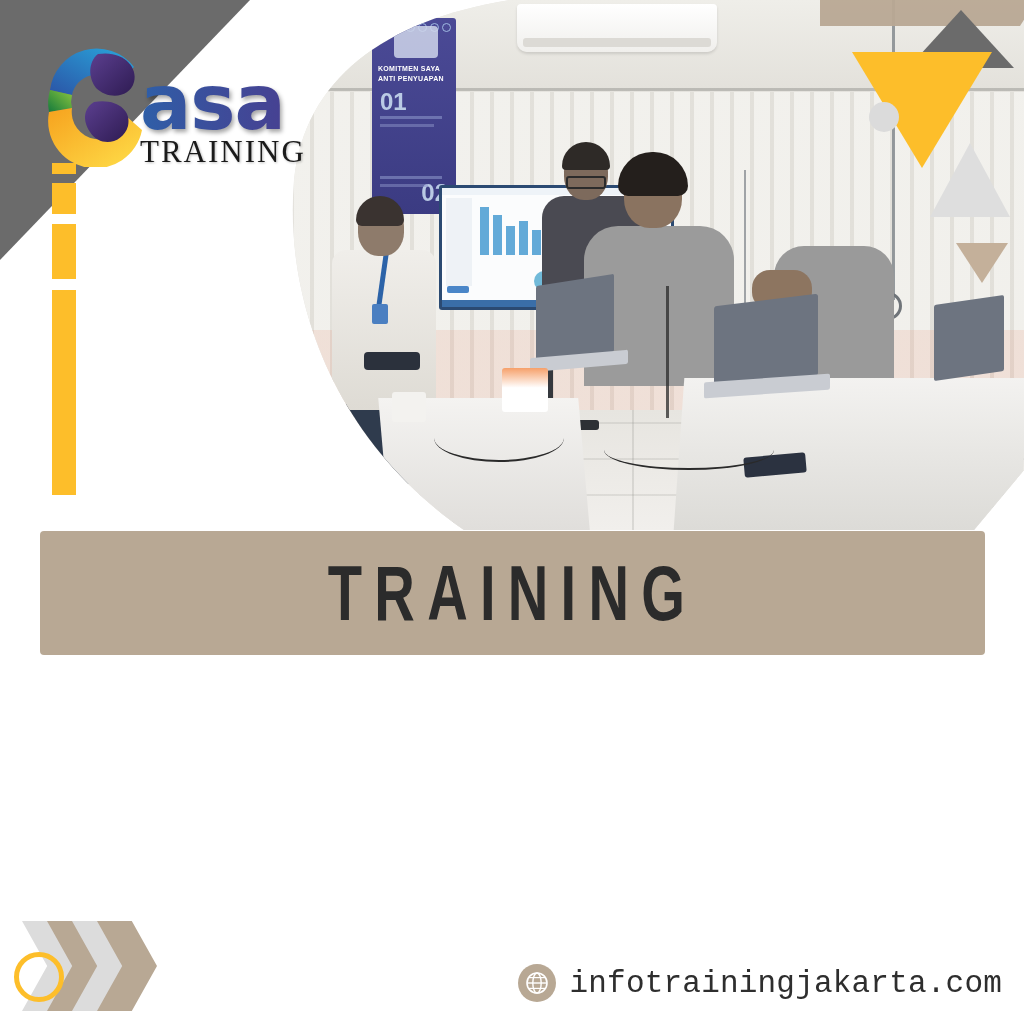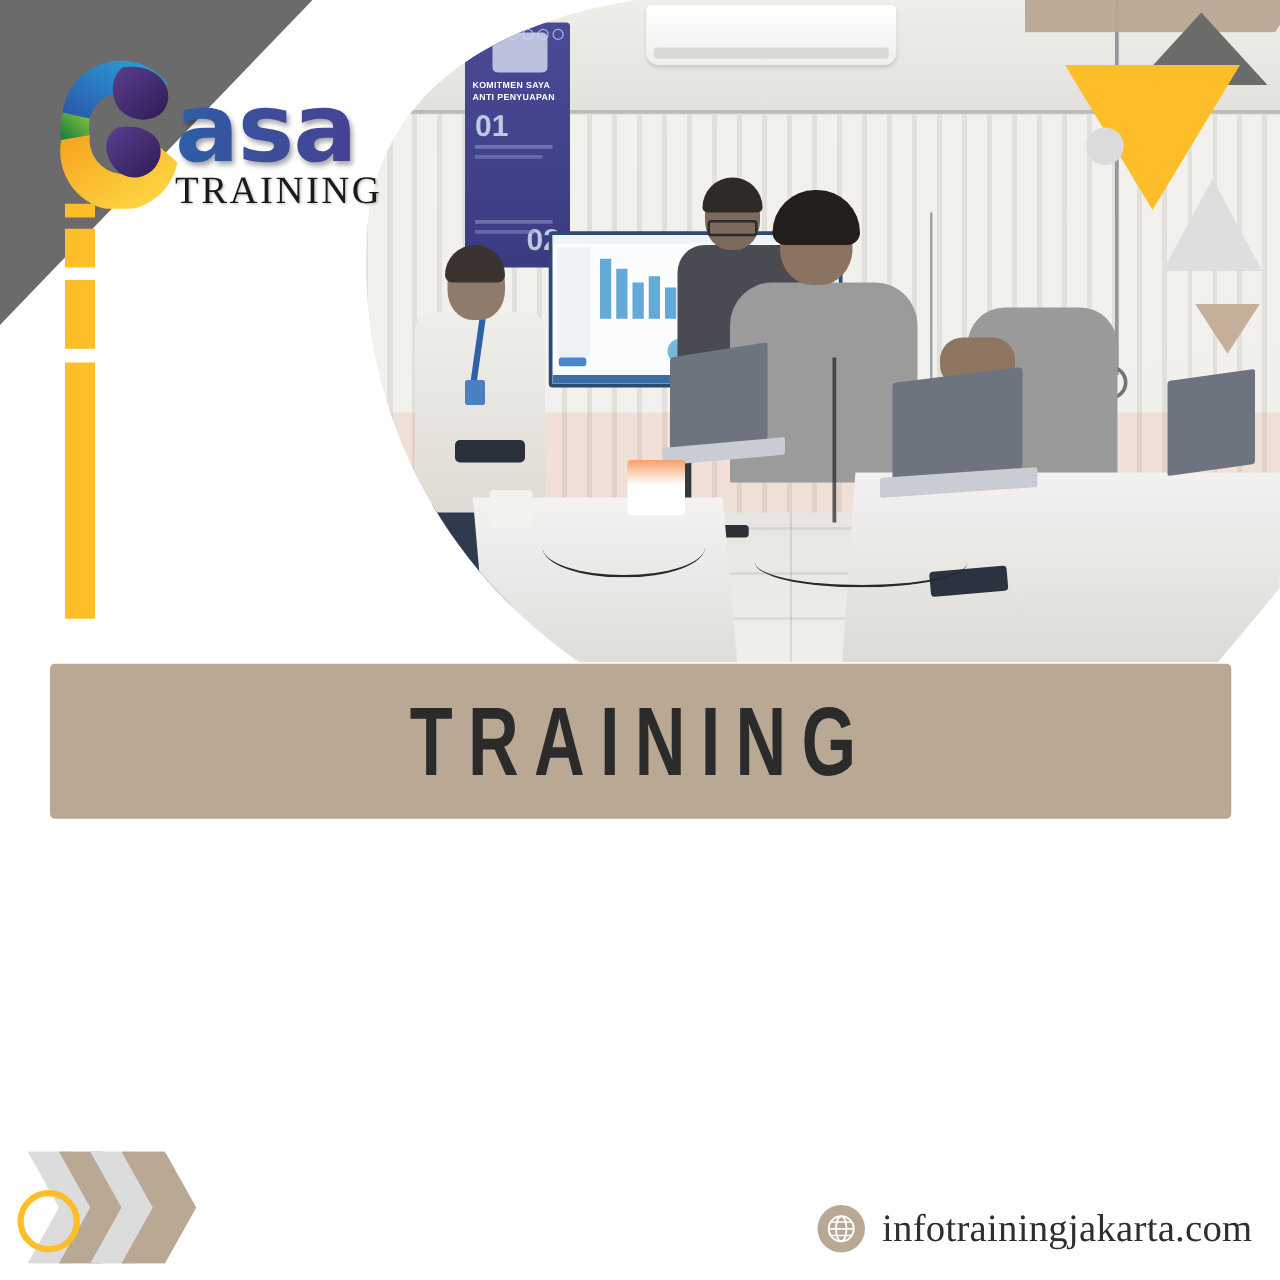--- a/index.html
+++ b/index.html
@@ -142,21 +142,21 @@
     clip-path:polygon(0 0,58% 0,100% 50%,58% 100%,0 100%,42% 50%);}
   .chev.c1{left:8px;background:#DCDCDC;}
   .chev.c2{left:33px;background:#B8A894;}
   .chev.c3{left:58px;background:#DCDCDC;}
   .chev.c4{left:83px;background:#B8A894;}
   .chev-circle{position:absolute;left:0px;top:31px;width:40px;height:40px;border:5px solid #FDBE2A;border-radius:50%;background:transparent;}
 
   
   .site{position:absolute;right:22px;bottom:22px;display:flex;align-items:center;gap:14px;}
   .globe{width:38px;height:38px;border-radius:50%;background:#B8A894;display:flex;align-items:center;justify-content:center;}
-  .site-text{font-family:Liberation Serif, serif;font-size:31px;color:#2e2e2e;letter-spacing:.2px;}
+  .site-text{font-family:Liberation Mono, monospace;font-size:31px;color:#2e2e2e;letter-spacing:.2px;}
 </style>
 </head>
 <body>
 
 <div id="poster">
 
   <div class="photo-wrap">
     <div class="photo">
       <div class="ceiling"></div>
       <div class="ceiling-line"></div>

